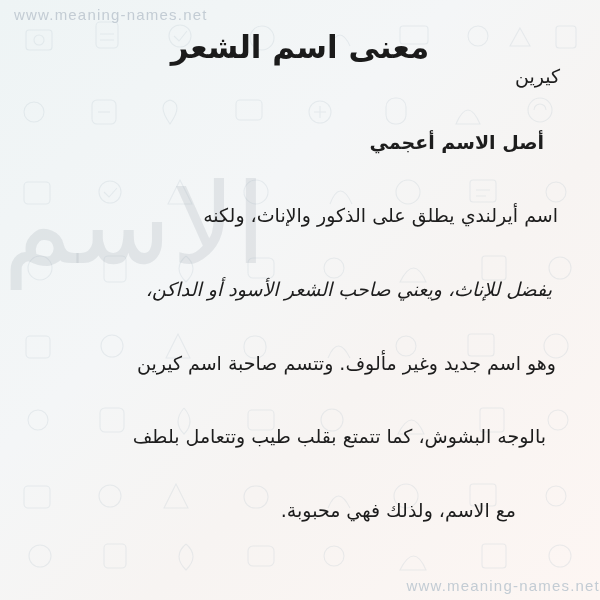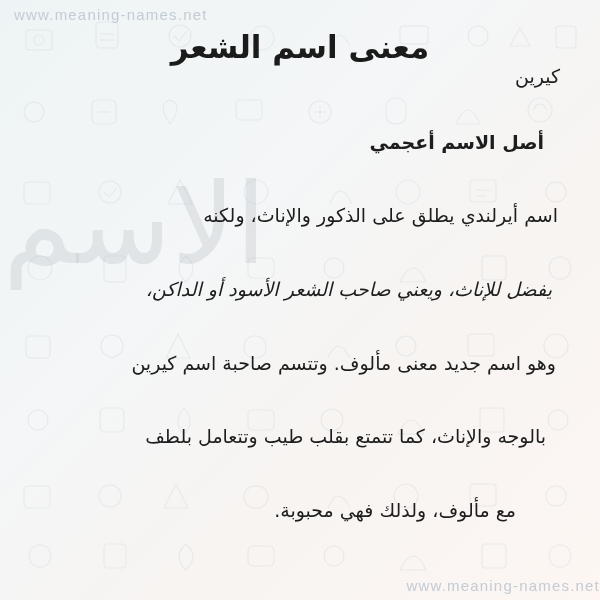--- a/index.html
+++ b/index.html
@@ -210,20 +210,20 @@
 
   <div class="watermark top">www.meaning-names.net</div>
 
   <h1 class="title">معنى اسم الشعر</h1>
 
   <div class="content">
     <p class="line name-head">كيرين</p>
     <p class="line origin">أصل الاسم أعجمي</p>
     <p class="line body b1">اسم أيرلندي يطلق على الذكور والإناث، ولكنه</p>
     <p class="line body b2">يفضل للإناث، ويعني صاحب الشعر الأسود أو الداكن،</p>
-    <p class="line body b3">وهو اسم جديد معنى مألوف. وتتسم صاحبة اسم كيرين</p>
-    <p class="line body b4">بالوجه والإناث، كما تتمتع بقلب طيب وتتعامل بلطف</p>
-    <p class="line body b5">مع مألوف، ولذلك فهي محبوبة.</p>
+    <p class="line body b3">وهو اسم جديد وغير مألوف. وتتسم صاحبة اسم كيرين</p>
+    <p class="line body b4">بالوجه البشوش، كما تتمتع بقلب طيب وتتعامل بلطف</p>
+    <p class="line body b5">مع الاسم، ولذلك فهي محبوبة.</p>
   </div>
 
   <div class="watermark bottom">www.meaning-names.net</div>
 
 </div>
 
 </body></html>

